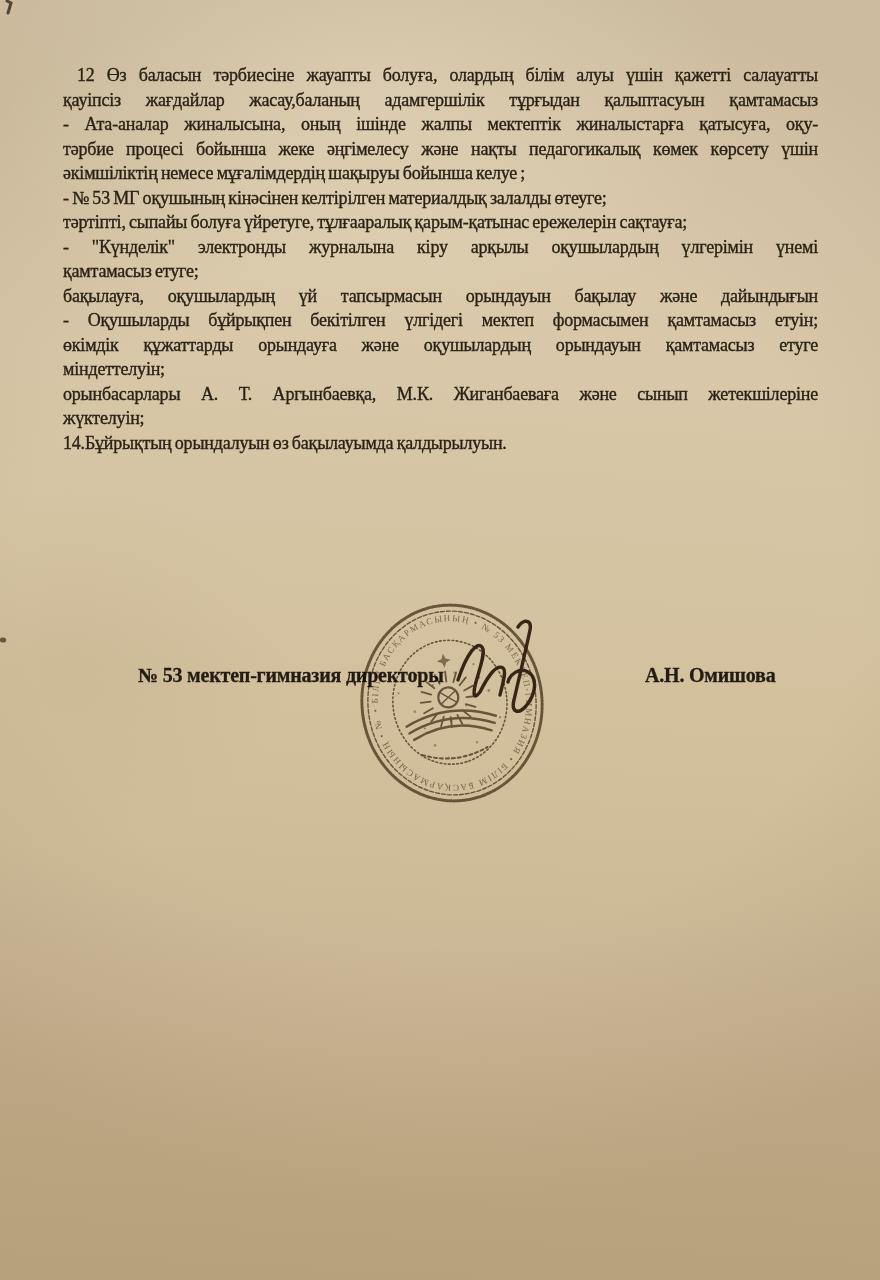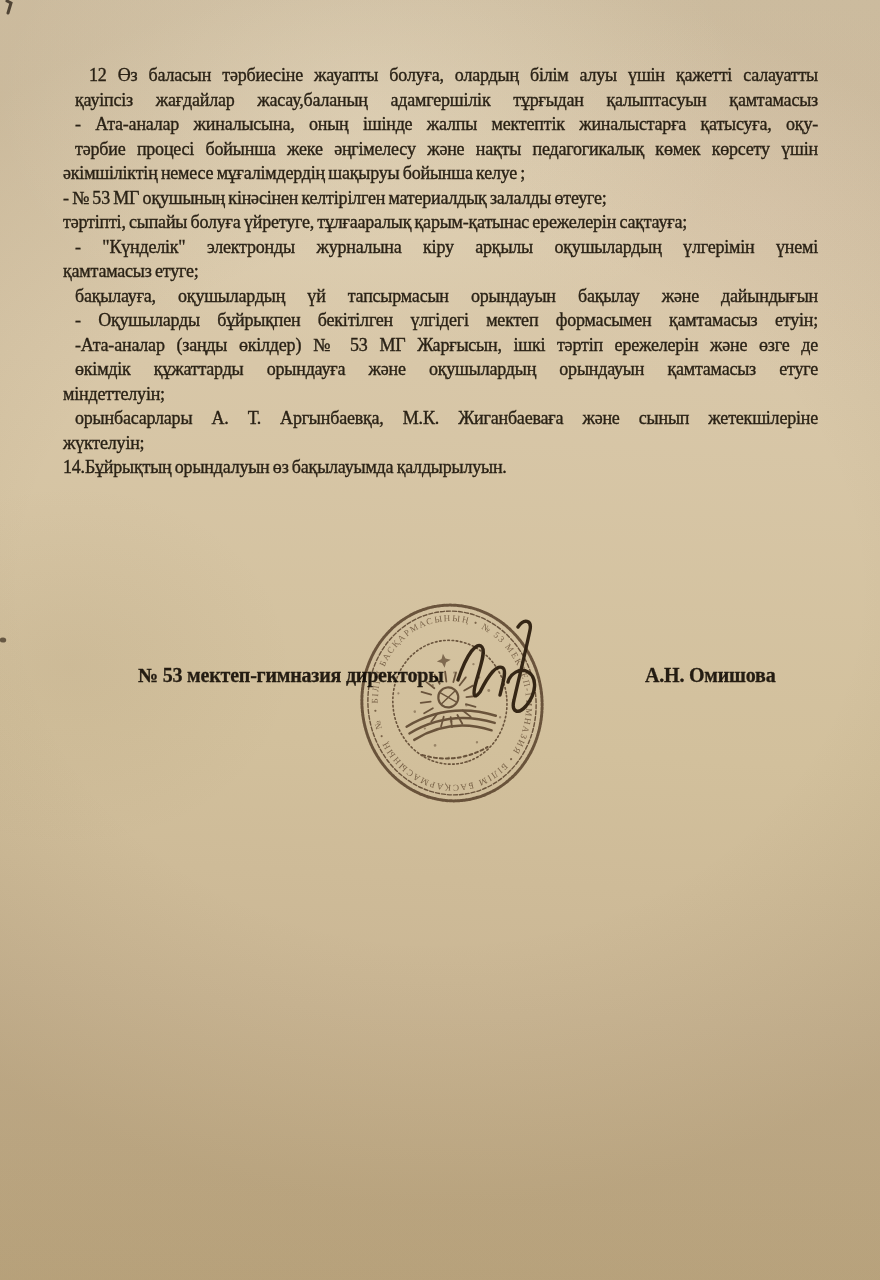--- a/index.html
+++ b/index.html
@@ -17,21 +17,21 @@
       radial-gradient(ellipse 320px 260px at 8% 52%, rgba(120,96,62,0.07), transparent 70%),
       radial-gradient(ellipse 760px 640px at 50% 46%, rgba(0,0,0,0) 55%, rgba(94,72,42,0.12) 96%),
       linear-gradient(183deg,#dbcbae 0%,#d8c7a8 30%,#d2c09c 58%,#cab694 78%,#c3ad85 100%);
   }
   .text-block{
     position:absolute;left:63px;top:63px;width:755px;
     font-size:18px;color:#2a2216;letter-spacing:-0.2px;word-spacing:-1px;
     -webkit-text-stroke:0.35px #2a2216;
   }
   .line{line-height:24.5px;min-height:24.5px;}
-  .line.j{text-align:justify;text-align-last:justify;margin-left:12px;}
+  .line.j{text-align:justify;text-align-last:justify;}
   .line.f{text-align:left;}
   .line.indent{padding-left:14px;}
   .sig-row{
     position:absolute;left:0;top:664px;width:816px;height:30px;
     font-weight:bold;font-size:20px;color:#241c12;letter-spacing:-0.2px;
     -webkit-text-stroke:0.3px #241c12;
   }
   .sig-title{position:absolute;left:138px;top:0;white-space:nowrap;}
   .sig-name{position:absolute;left:645px;top:0;white-space:nowrap;}
   .seal-layer{position:absolute;left:330px;top:575px;width:260px;height:260px;mix-blend-mode:multiply;}
@@ -57,21 +57,20 @@
     <div class="line j">қауіпсіз жағдайлар жасау,баланың адамгершілік тұрғыдан қалыптасуын қамтамасыз</div>
     <div class="line j">- Ата-аналар жиналысына, оның ішінде жалпы мектептік жиналыстарға қатысуға, оқу-</div>
     <div class="line j">тәрбие процесі бойынша жеке әңгімелесу және нақты педагогикалық көмек көрсету үшін</div>
     <div class="line f">әкімшіліктің немесе мұғалімдердің шақыруы бойынша келуе ;</div>
     <div class="line f">- № 53 МГ оқушының кінәсінен келтірілген материалдық залалды өтеуге;</div>
     <div class="line f">тәртіпті, сыпайы болуға үйретуге, тұлғааралық қарым-қатынас ережелерін сақтауға;</div>
     <div class="line j">- "Күнделік" электронды журналына кіру арқылы оқушылардың үлгерімін үнемі</div>
     <div class="line f">қамтамасыз етуге;</div>
     <div class="line j">бақылауға, оқушылардың үй тапсырмасын орындауын бақылау және дайындығын</div>
     <div class="line j">- Оқушыларды бұйрықпен бекітілген  үлгідегі мектеп формасымен қамтамасыз етуін;</div>
-    <div class="line j">-Ата-аналар (заңды өкілдер) № 53 МГ Жарғысын, ішкі тәртіп ережелерін және өзге де</div>
     <div class="line j">өкімдік құжаттарды орындауға және оқушылардың орындауын қамтамасыз етуге</div>
     <div class="line f">міндеттелуін;</div>
     <div class="line j">орынбасарлары А. Т. Аргынбаевқа, М.К. Жиганбаеваға және сынып жетекшілеріне</div>
     <div class="line f">жүктелуін;</div>
     <div class="line f">14.Бұйрықтың орындалуын өз бақылауымда қалдырылуын.</div>
   </div>
 
 <div class="sig-row">
   <span class="sig-title">№ 53 мектеп-гимназия директоры</span>
   <span class="sig-name">А.Н. Омишова</span>

